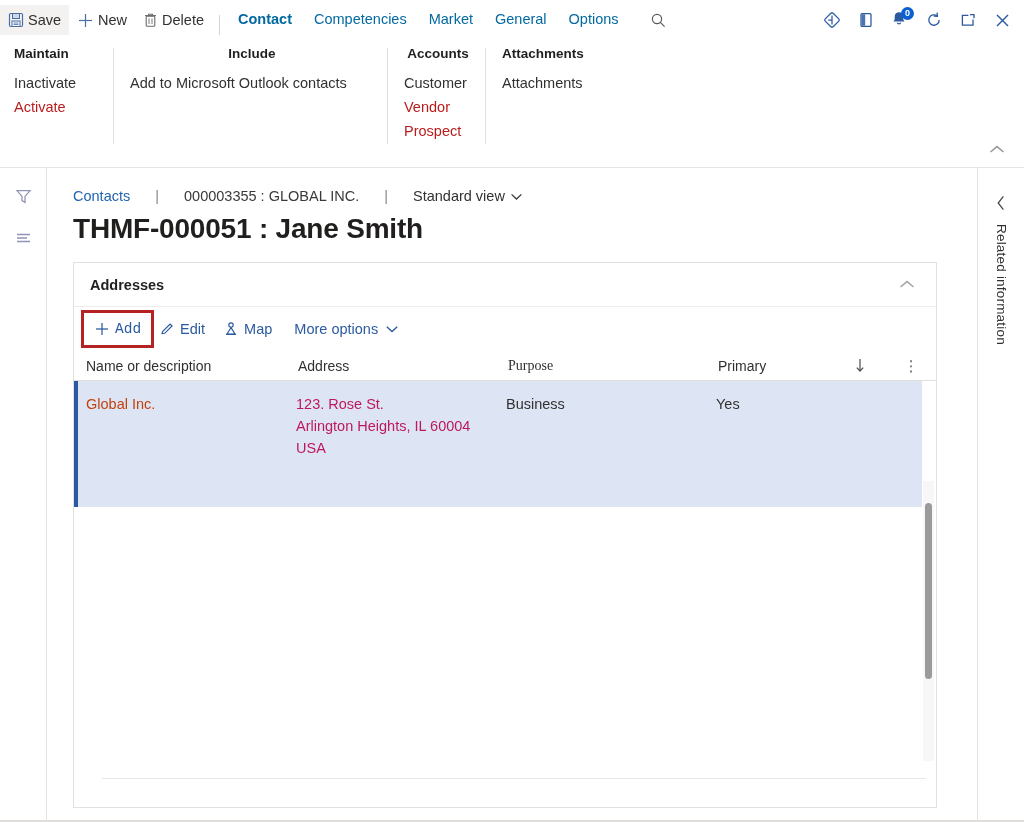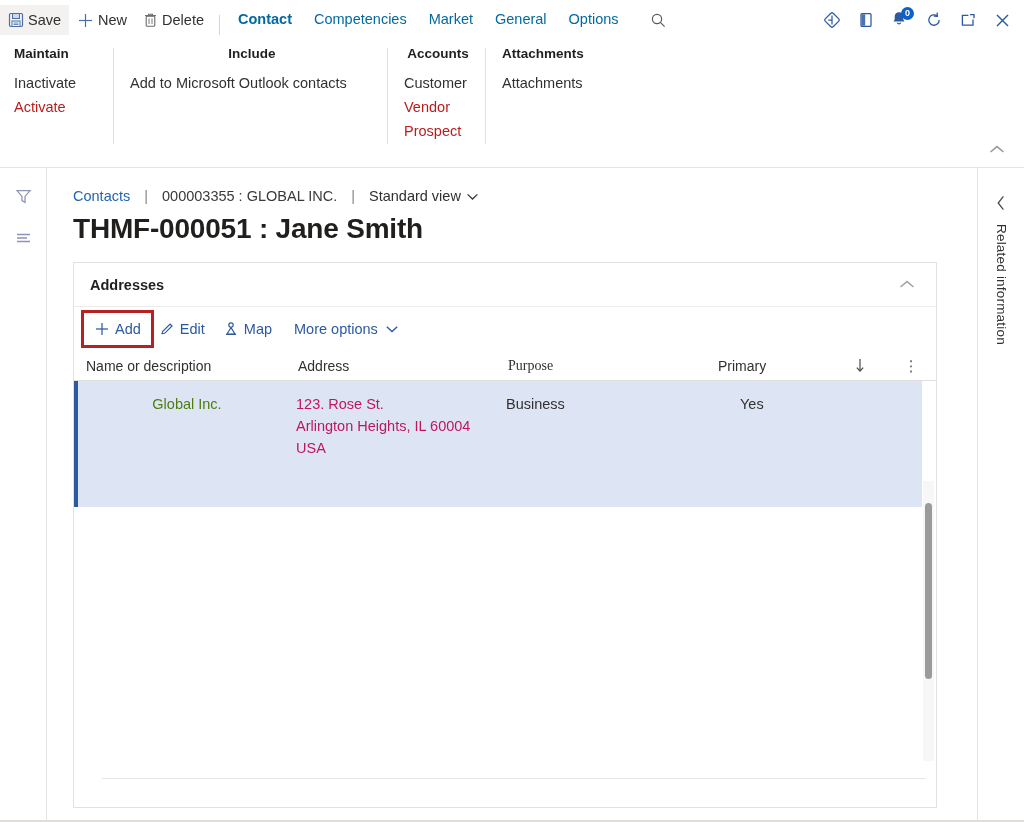--- a/index.html
+++ b/index.html
@@ -230,21 +230,21 @@
     width: 930px;
     height: 654px;
     background: #ffffff;
     padding: 0 0 0 0;
     overflow: hidden;
   }
 
   .breadcrumb {
     display: flex;
     align-items: center;
-    gap: 12px;
+    gap: 23px;
     font-size: 14.5px;
     padding: 20px 0 0 26px;
     color: #323130;
   }
   .bc-link {
     color: #2264b1;
     cursor: pointer;
   }
   .bc-sep { color: #8a8886; padding: 0 2px; }
   .bc-plain { color: #3b3a39; }
@@ -308,20 +308,21 @@
     height: 28px;
     padding: 0 8px;
     font-size: 14.5px;
     color: #2b5aa0;
     cursor: pointer;
     white-space: nowrap;
   }
   .gt-btn.highlight {
     outline: 3px solid #b52222;
     outline-offset: 2px;
+    font-family: Liberation Mono, monospace;
   }
   .gt-btn.more { padding-left: 12px; gap: 7px; }
 
   
   .grid {
     position: relative;
     margin: 0 0 0 0;
     height: 452px;
   }
 
@@ -366,24 +367,24 @@
     background: #dde5f5;
     border-left: 4px solid #2b5aa0;
     min-height: 126px;
     padding-top: 12px;
     font-size: 14.5px;
     color: #323130;
     width: 848px;
     cursor: pointer;
   }
   .row .cell { padding-left: 8px; line-height: 22px; }
-  .cell.name { width: 210px; color: #4d7c0f; text-align: center; }
+  .cell.name { width: 210px; color: #c2410c; }
   .cell.addr { width: 210px; color: #be185d; }
   .cell.purp { width: 210px; }
-  .cell.prim { width: 130px; margin-left: 24px; }
+  .cell.prim { width: 130px; }
 
   .grid-scroll {
     position: absolute;
     right: 2px;
     top: 100px;
     width: 11px;
     height: 280px;
     background: #f7f7f7;
   }
   .grid-scroll .thumb {

